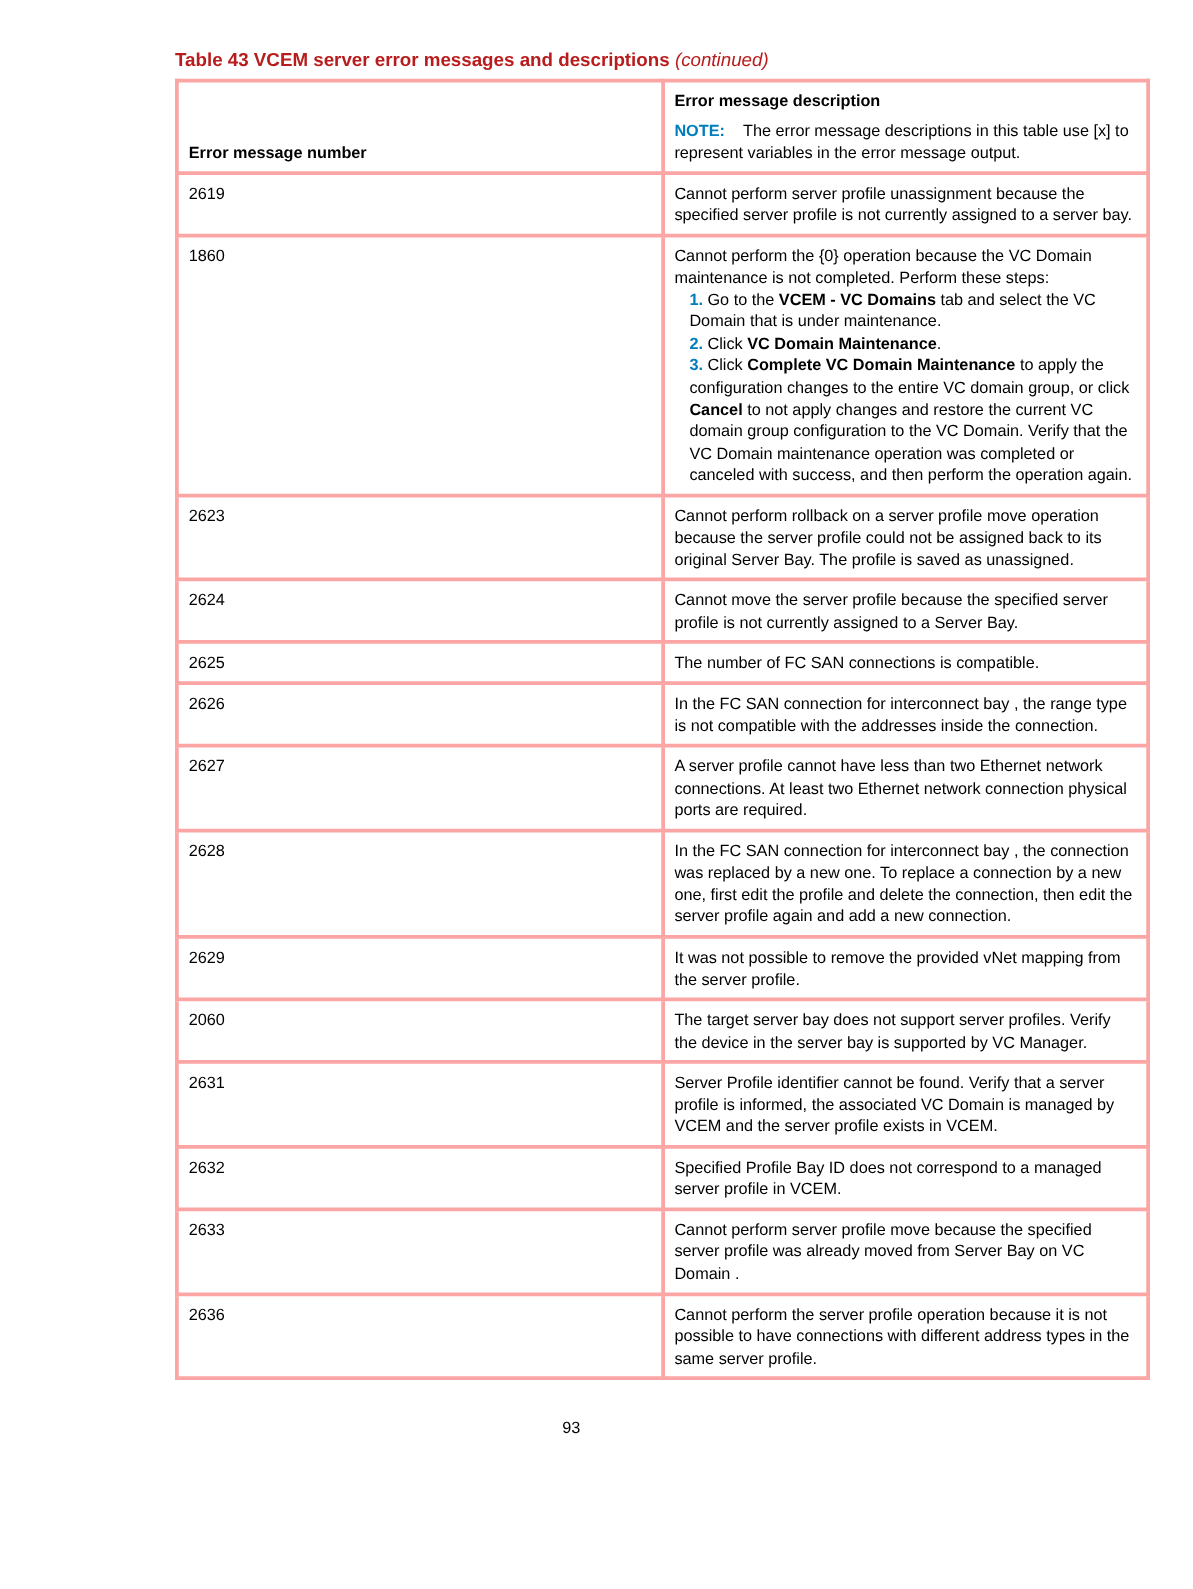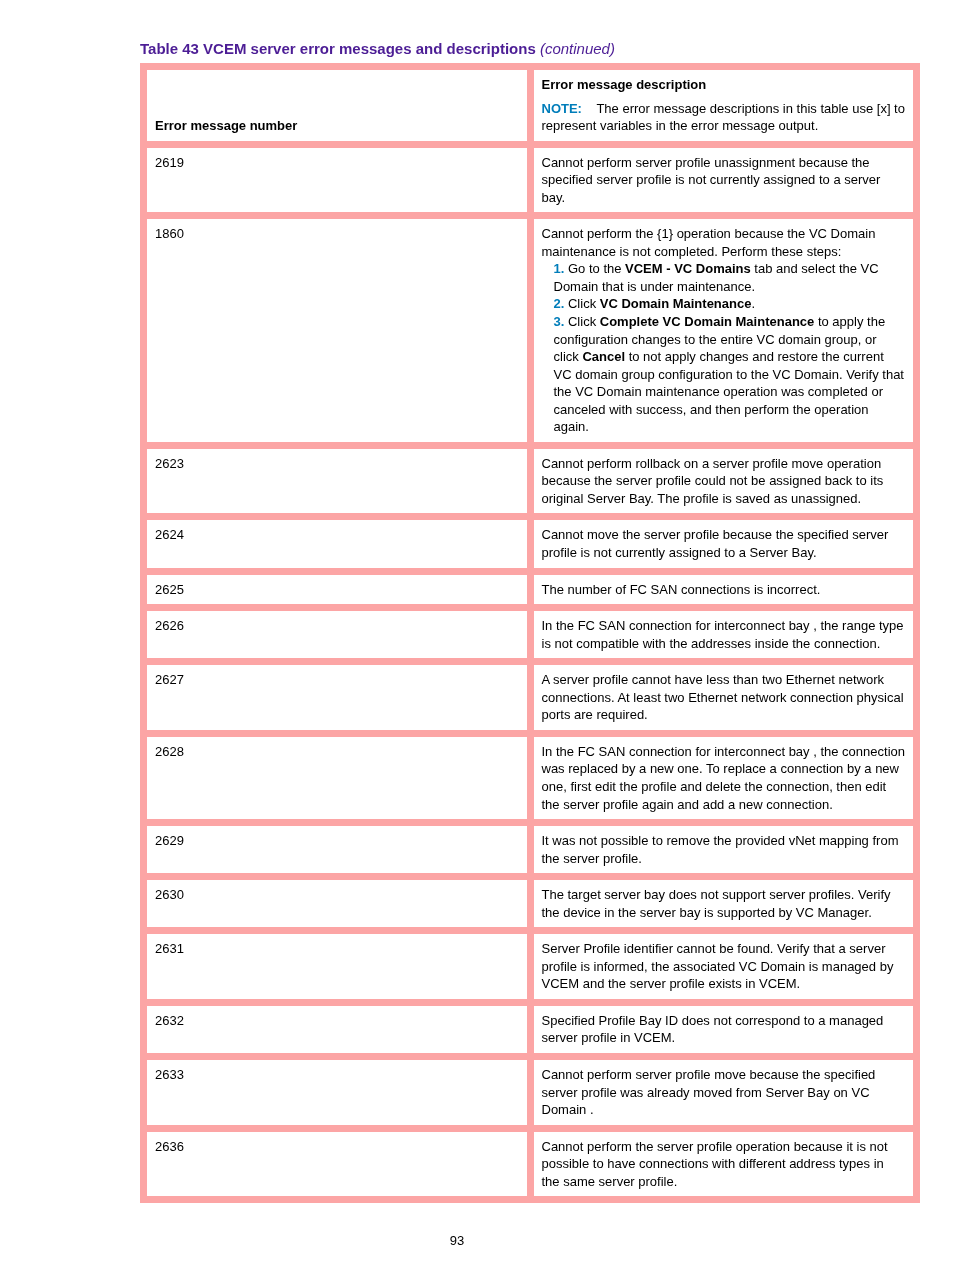--- a/index.html
+++ b/index.html
@@ -6,39 +6,39 @@
     font-family: Arial, Helvetica, sans-serif;
     font-size: 13px;
     color: #000;
     margin: 0;
     padding: 40px 40px 20px 40px;
     background: #fff;
     width: 954px;
     box-sizing: border-box;
   }
   .caption {
-    color: #4c1d95;
+    color: #b91c1c;
     font-weight: bold;
     font-size: 15px;
     margin-left: 100px;
     margin-bottom: 6px;
   }
   .caption .cont {
     font-weight: normal;
     font-style: italic;
   }
   table {
     border-collapse: collapse;
     width: 780px;
     margin-left: 100px;
     border: 2px solid #007dba;
     table-layout: fixed;
   }
   th, td {
-    border: 7px solid #fca5a5;
+    border: 3px solid #fca5a5;
     padding: 6px 8px;
     vertical-align: top;
     text-align: left;
     font-size: 13px;
     line-height: 1.35;
   }
   th {
     font-weight: bold;
     vertical-align: bottom;
   }
@@ -82,21 +82,21 @@
     </tr>
   </thead>
   <tbody>
     <tr>
       <td>2619</td>
       <td>Cannot perform server profile unassignment because the specified server profile is not currently assigned to a server bay.</td>
     </tr>
     <tr>
       <td>1860</td>
       <td>
-        <span>Cannot perform the {1} operation because the VC Domain maintenance is not completed. Perform these steps:</span><br>
+        <span>Cannot perform the {0} operation because the VC Domain maintenance is not completed. Perform these steps:</span><br>
         <div style="padding-left:0;margin-left:12px;">
           <span class="olnum">1.</span>
           <span>
             <span>Go to the </span><b>VCEM - VC Domains</b><span> tab and select the VC Domain that is under maintenance.</span>
           </span><br>
           <span class="olnum">2.</span>
           <span>
             <span>Click </span><b>VC Domain Maintenance</b><span>.</span>
           </span><br>
           <span class="olnum">3.</span>
@@ -109,40 +109,40 @@
     <tr>
       <td>2623</td>
       <td>Cannot perform rollback on a server profile move operation because the server profile could not be assigned back to its original Server Bay. The profile is saved as unassigned.</td>
     </tr>
     <tr>
       <td>2624</td>
       <td>Cannot move the server profile because the specified server profile is not currently assigned to a Server Bay.</td>
     </tr>
     <tr>
       <td>2625</td>
-      <td>The number of FC SAN connections is incorrect.</td>
+      <td>The number of FC SAN connections is compatible.</td>
     </tr>
     <tr>
       <td>2626</td>
       <td>In the FC SAN connection for interconnect bay , the range type is not compatible with the addresses inside the connection.</td>
     </tr>
     <tr>
       <td>2627</td>
       <td>A server profile cannot have less than two Ethernet network connections. At least two Ethernet network connection physical ports are required.</td>
     </tr>
     <tr>
       <td>2628</td>
       <td>In the FC SAN connection for interconnect bay , the connection was replaced by a new one. To replace a connection by a new one, first edit the profile and delete the connection, then edit the server profile again and add a new connection.</td>
     </tr>
     <tr>
       <td>2629</td>
       <td>It was not possible to remove the provided vNet mapping from the server profile.</td>
     </tr>
     <tr>
-      <td>2630</td>
+      <td>2060</td>
       <td>The target server bay does not support server profiles. Verify the device in the server bay is supported by VC Manager.</td>
     </tr>
     <tr>
       <td>2631</td>
       <td>Server Profile identifier cannot be found. Verify that a server profile is informed, the associated VC Domain is managed by VCEM and the server profile exists in VCEM.</td>
     </tr>
     <tr>
       <td>2632</td>
       <td>Specified Profile Bay ID does not correspond to a managed server profile in VCEM.</td>
     </tr>

